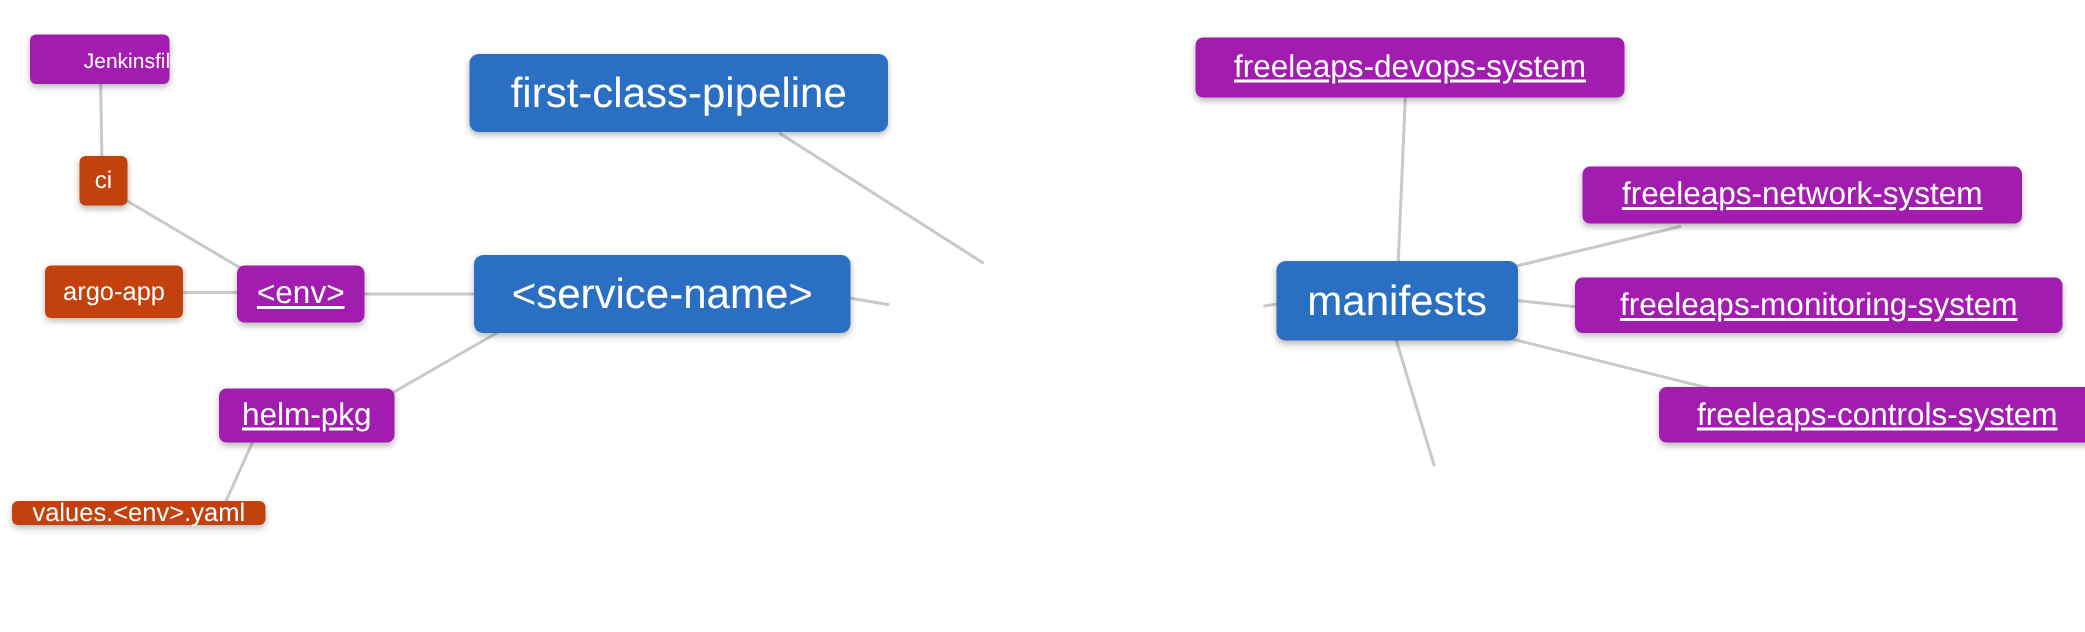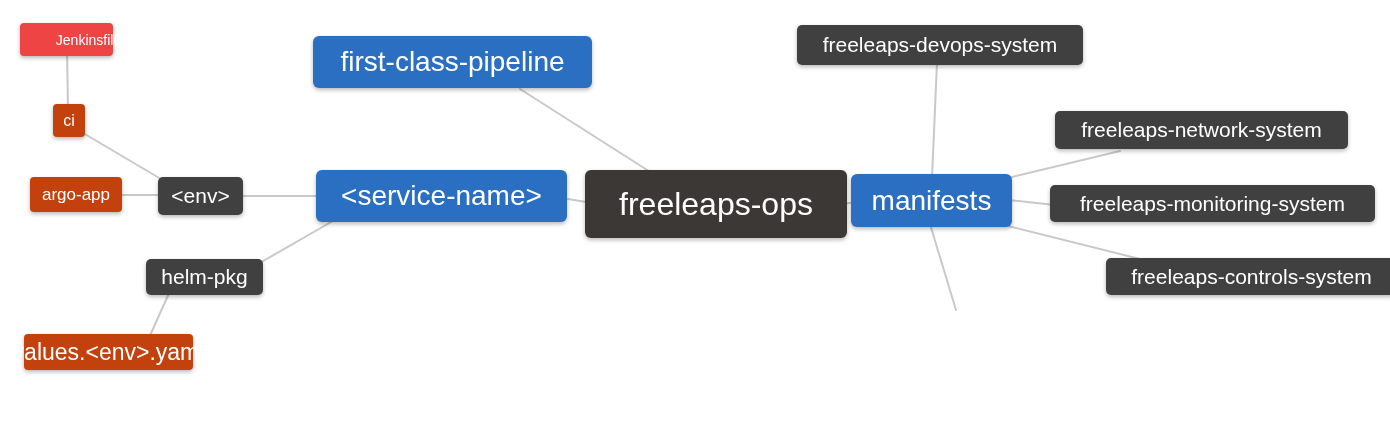--- a/index.html
+++ b/index.html
@@ -17,31 +17,31 @@
     display:flex;align-items:center;justify-content:center;
     color:#ffffff;
     border-radius:5px;
     box-shadow:0 2px 4px rgba(0,0,0,0.28);
     box-sizing:border-box;
     white-space:nowrap;
     cursor:pointer;
     user-select:none;
   }
   .c-blue{background:#2a6fc2;}
-  .c-green{background:#404040;}
+  .c-green{background:#a21caf;text-decoration:underline;}
   .c-red{background:#c2410c;}
-  .c-amber{background:#ef4444;padding-left:44px;}
+  .c-amber{background:#a21caf;padding-left:44px;}
   .c-dark{background:#3b3836;}
 
   #n-jenkinsfile{left:20px;top:23px;width:93px;height:33px;font-size:14px;border-radius:4px;}
   #n-ci{left:53px;top:104px;width:32px;height:33px;font-size:16px;border-radius:4px;}
   #n-argo-app{left:30px;top:177px;width:92px;height:35px;font-size:17px;border-radius:4px;}
   #n-env{left:158px;top:177px;width:85px;height:38px;font-size:21px;}
   #n-helm-pkg{left:146px;top:259px;width:117px;height:36px;font-size:21px;}
-  #n-values{left:8px;top:334px;width:169px;height:36px;font-size:23px;border-radius:4px;margin-left:16px;}
+  #n-values{left:8px;top:334px;width:169px;height:16px;font-size:17px;border-radius:4px;}
   #n-first-class-pipeline{left:313px;top:36px;width:279px;height:52px;font-size:28px;border-radius:6px;}
   #n-service-name{left:316px;top:170px;width:251px;height:52px;font-size:28px;border-radius:6px;}
   #n-freeleaps-ops{left:585px;top:170px;width:262px;height:68px;font-size:32px;border-radius:6px;}
   #n-manifests{left:851px;top:174px;width:161px;height:53px;font-size:28px;border-radius:6px;}
   #n-devops{left:797px;top:25px;width:286px;height:40px;font-size:21px;}
   #n-network{left:1055px;top:111px;width:293px;height:38px;font-size:21px;}
   #n-monitoring{left:1050px;top:185px;width:325px;height:37px;font-size:21px;}
   #n-controls{left:1062px;top:258px;width:291px;height:37px;font-size:21px;margin-left:44px;}
   #n-storage{left:815px;top:307px;width:290px;height:38px;font-size:21px;}
 </style>
@@ -84,23 +84,20 @@
   </div>
   <div class="node c-red" id="n-values">
     <span>values.&lt;env&gt;.yaml</span>
   </div>
   <div class="node c-blue" id="n-first-class-pipeline">
     <span>first-class-pipeline</span>
   </div>
   <div class="node c-blue" id="n-service-name">
     <span>&lt;service-name&gt;</span>
   </div>
-  <div class="node c-dark" id="n-freeleaps-ops">
-    <span>freeleaps-ops</span>
-  </div>
   <div class="node c-blue" id="n-manifests">
     <span>manifests</span>
   </div>
   <div class="node c-green" id="n-devops">
     <span>freeleaps-devops-system</span>
   </div>
   <div class="node c-green" id="n-network">
     <span>freeleaps-network-system</span>
   </div>
   <div class="node c-green" id="n-monitoring">

